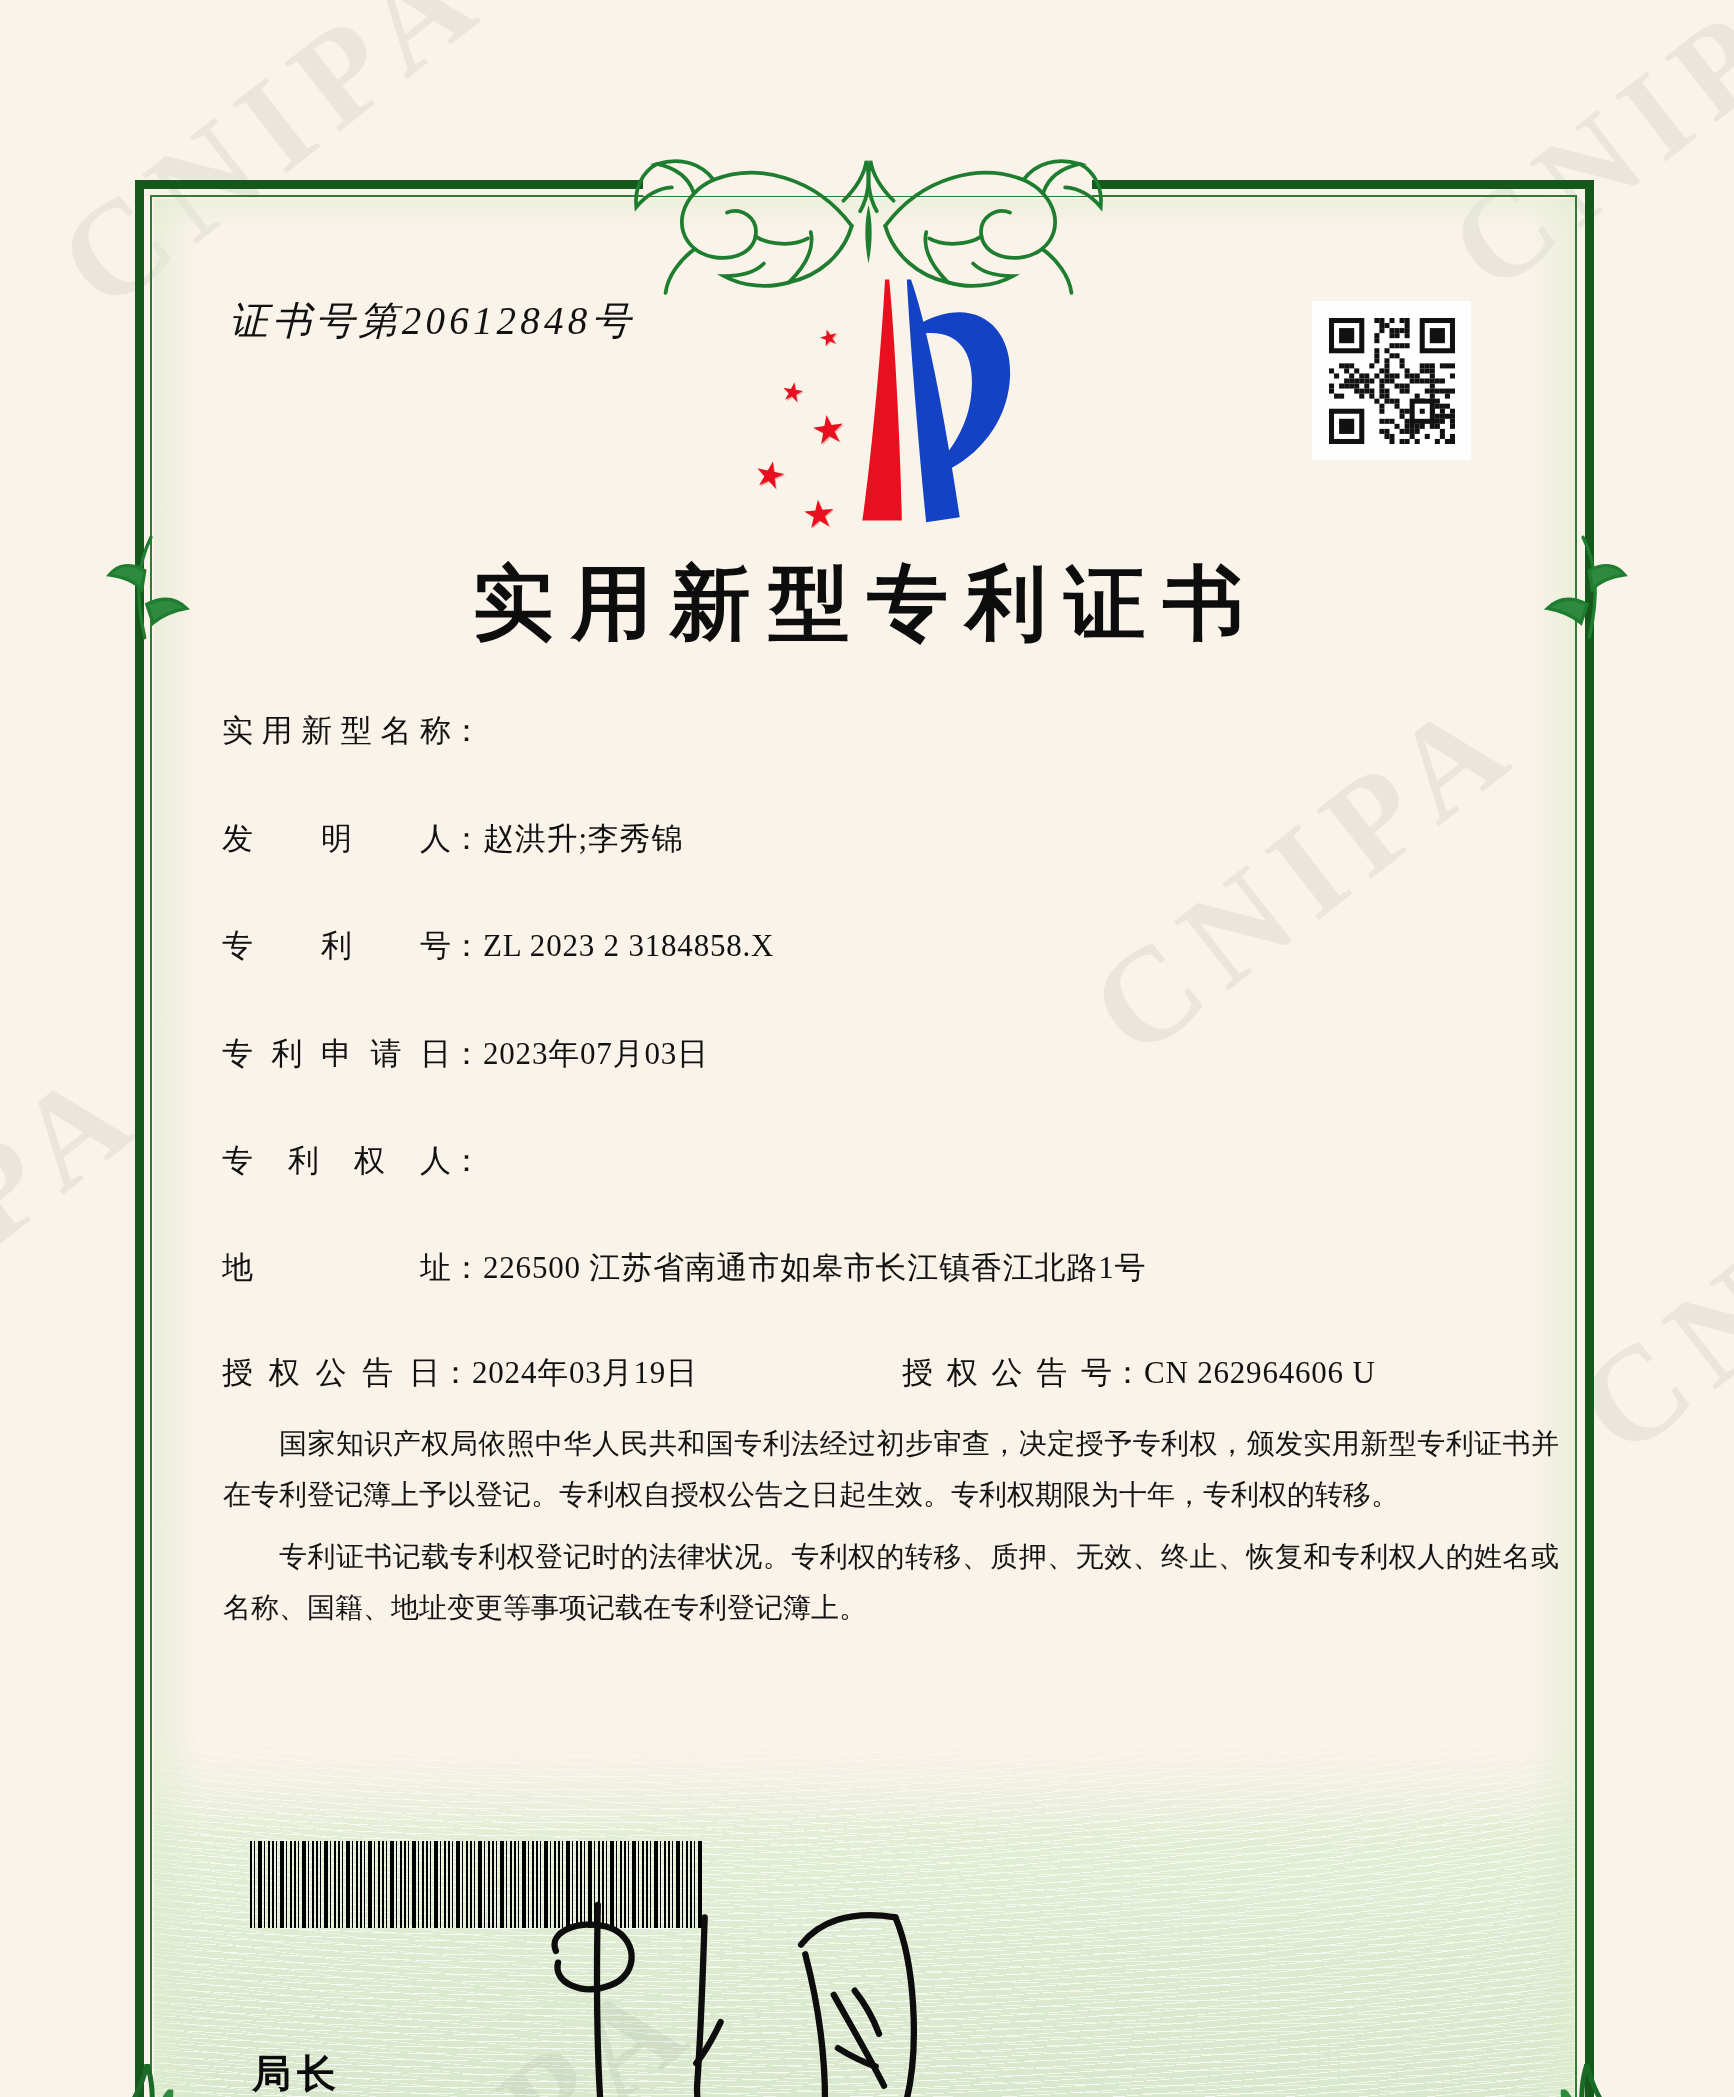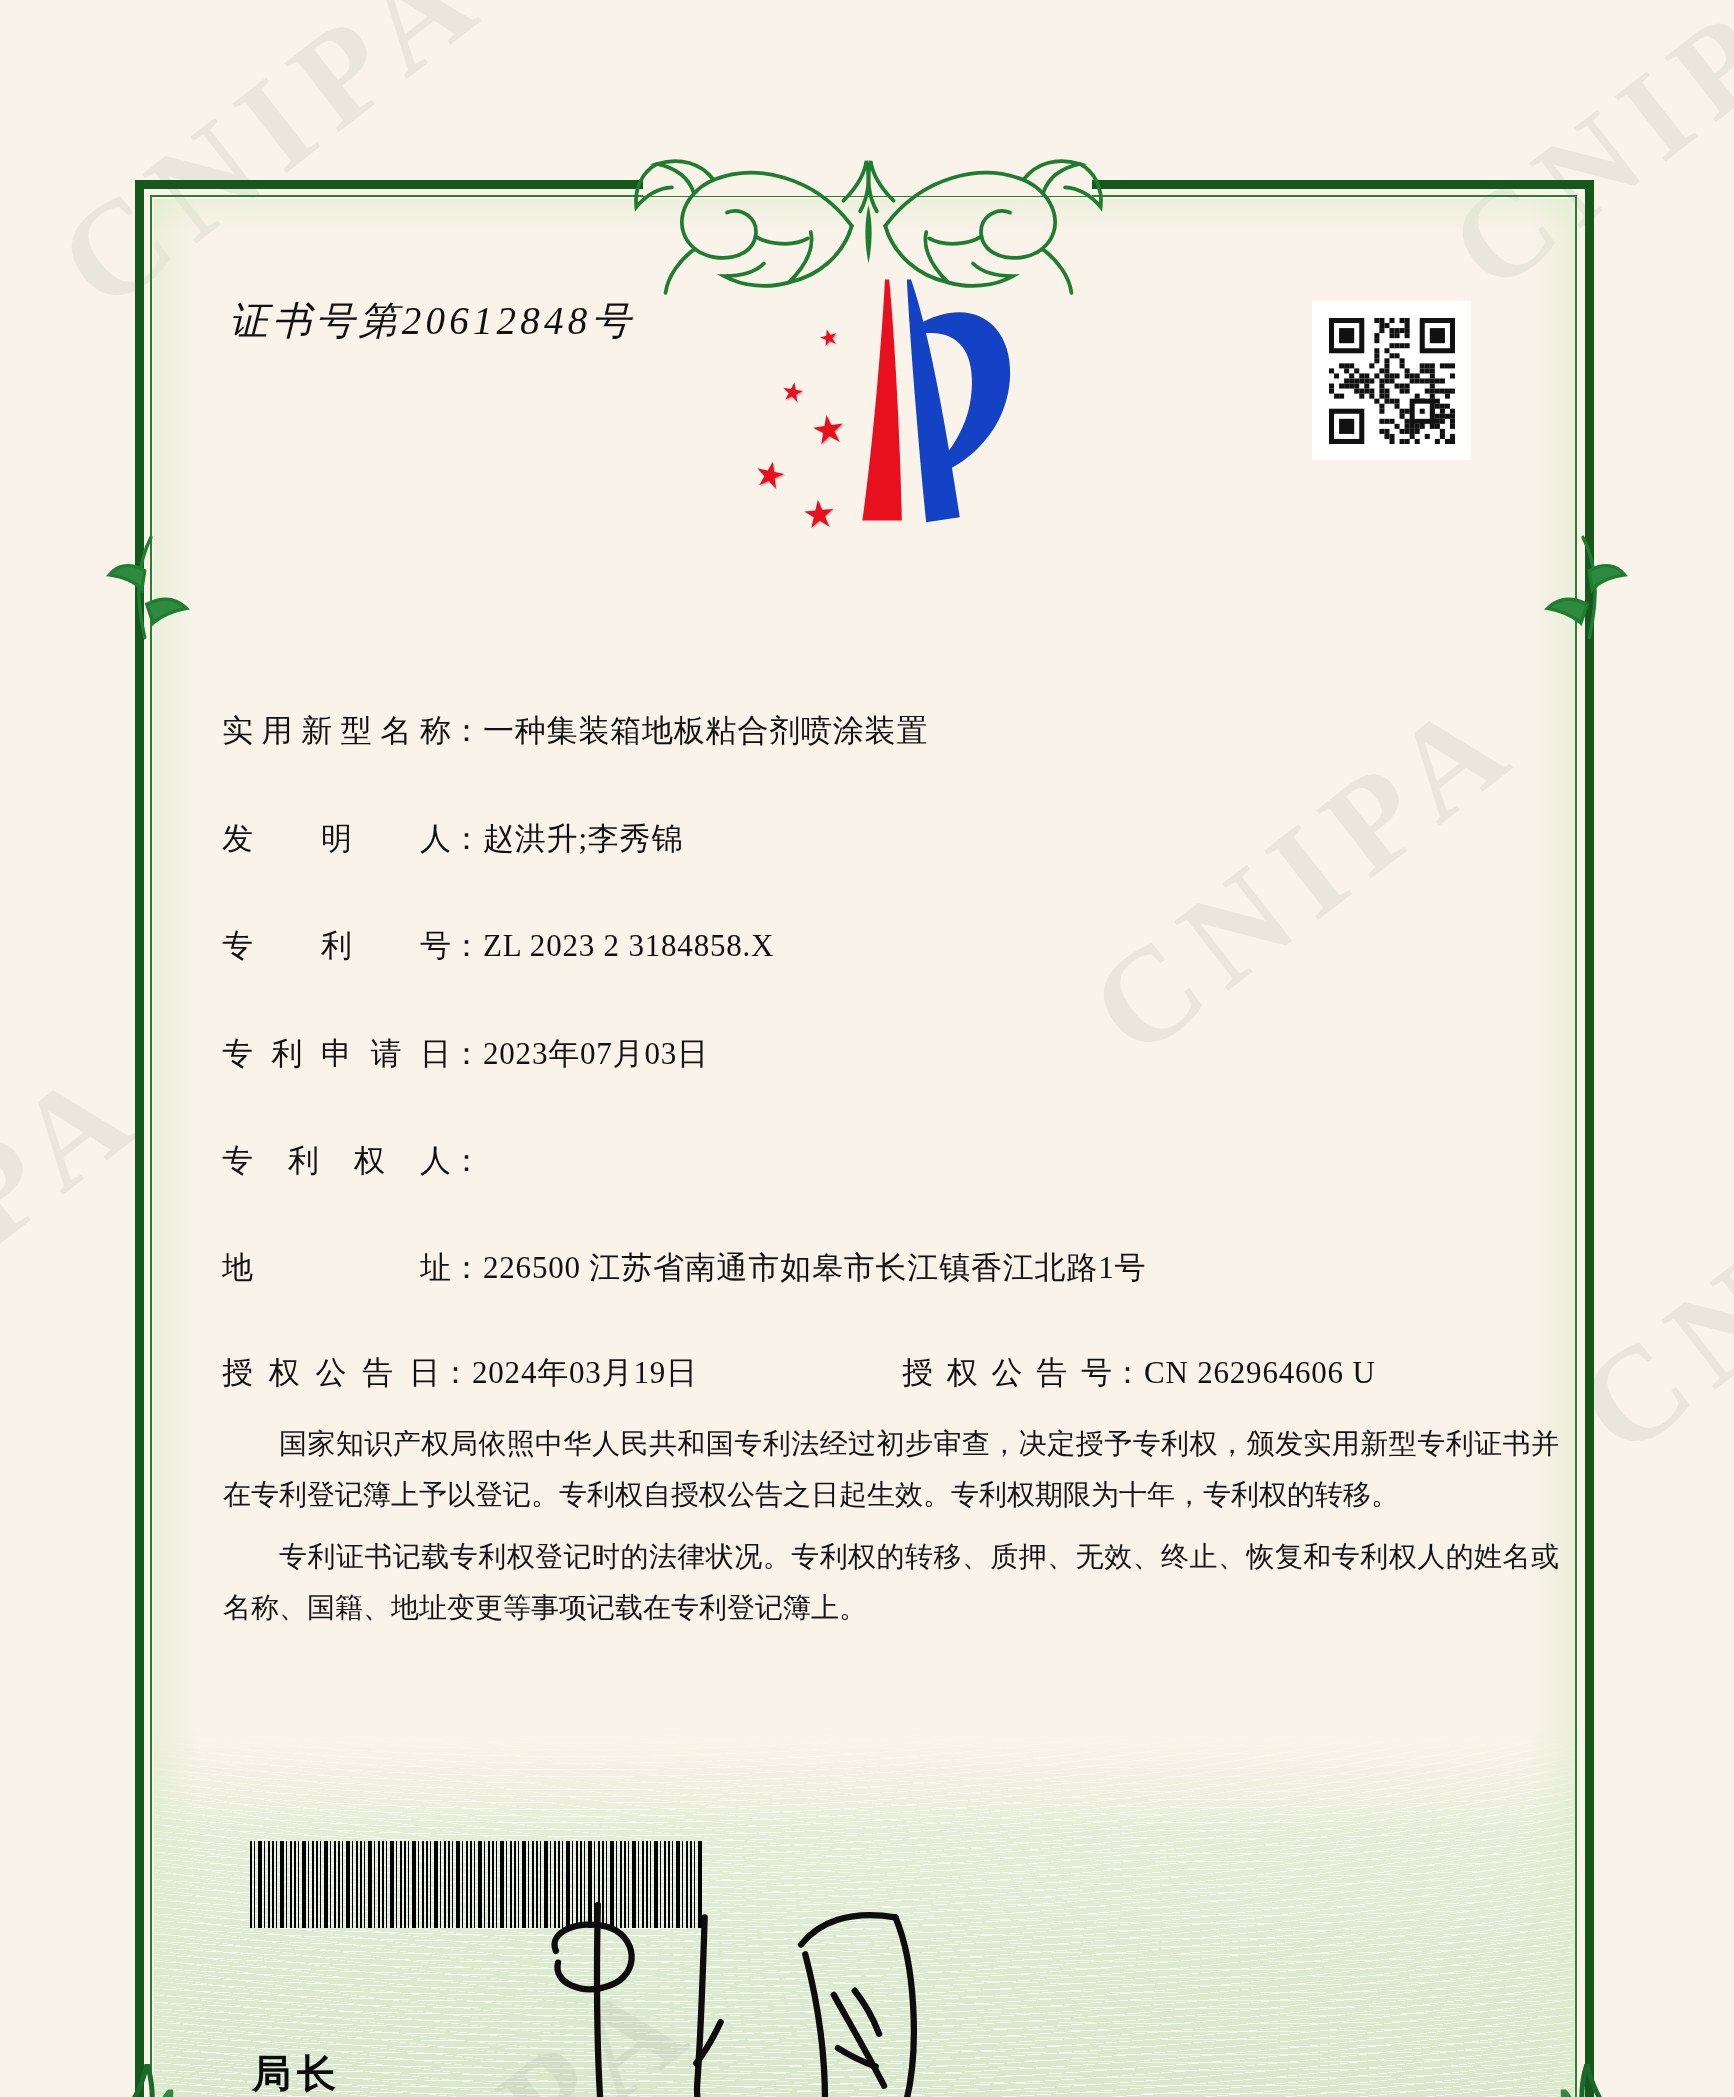--- a/index.html
+++ b/index.html
@@ -369,32 +369,32 @@
       <rect x="19" y="1" width="5" height="5" fill="#fff"></rect>
       <rect x="20" y="2" width="3" height="3" fill="#111"></rect>
       <rect x="0" y="18" width="7" height="7" fill="#111"></rect>
       <rect x="1" y="19" width="5" height="5" fill="#fff"></rect>
       <rect x="2" y="20" width="3" height="3" fill="#111"></rect>
       <rect x="16" y="16" width="5" height="5" fill="#111"></rect>
       <rect x="17" y="17" width="3" height="3" fill="#fff"></rect>
       <rect x="18" y="18" width="1" height="1" fill="#111"></rect>
     </svg>
 
+  <div class="doc-title">实用新型专利证书</div>
 
   <div class="field-row" style="top:710px;">
     <span class="flabel spread">
         <span>实</span>
         <span>用</span>
         <span>新</span>
         <span>型</span>
         <span>名</span>
         <span>称</span>
       </span>
       <span class="colon">：</span>
-      <span class="fvalue">一种集装箱地板粘合剂喷涂装置</span>
   </div>
   <div class="field-row" style="top:818px;">
     <span class="flabel spread">
         <span>发</span>
         <span>明</span>
         <span>人</span>
       </span>
       <span class="colon">：</span>
       <span class="fvalue">赵洪升;李秀锦</span>
   </div>

